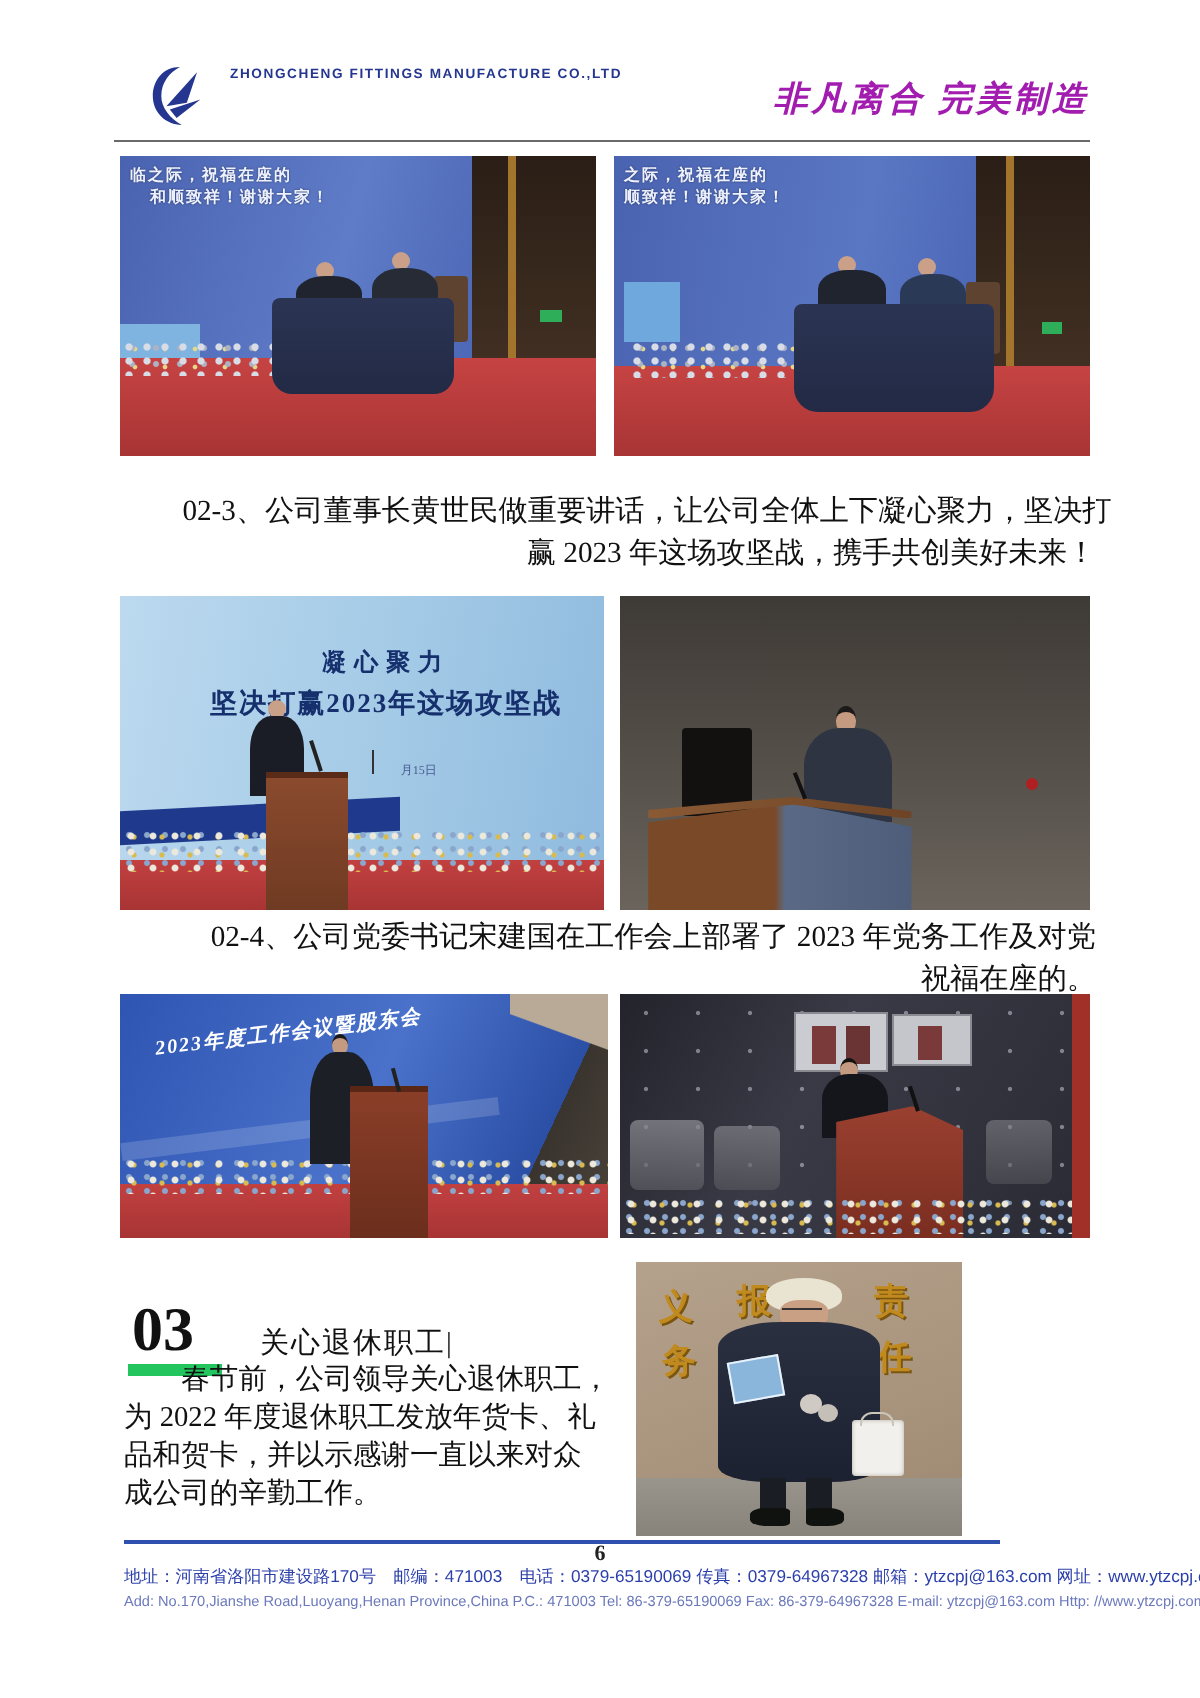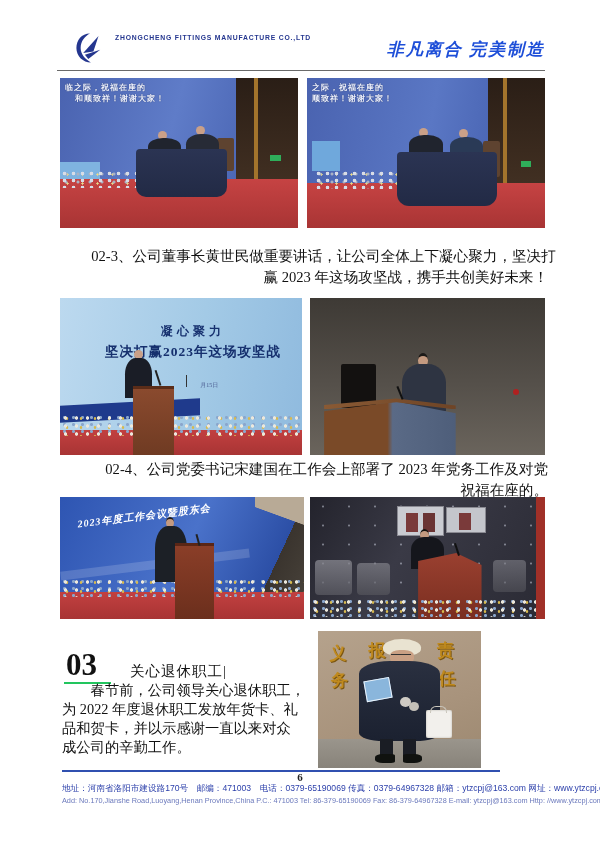--- a/index.html
+++ b/index.html
@@ -7,21 +7,21 @@
         font-family:"Liberation Serif","DejaVu Serif",serif;color:#1a1a1a;}
   
   .hdr{position:absolute;top:28px;left:57px;width:488px;height:40px;}
   .logo-ic{position:absolute;left:16px;top:2px;width:34px;height:36px;}
   .hdr-names{position:absolute;left:58px;top:3px;}
   .cn-name{font-family:"Liberation Sans","DejaVu Sans",sans-serif;font-weight:bold;font-size:14.5px;
            color:#24368f;letter-spacing:1.5px;white-space:nowrap;}
   .en-name{font-family:"Liberation Sans","DejaVu Sans",sans-serif;font-weight:bold;font-size:6.8px;
            color:#24368f;letter-spacing:.8px;margin-top:3px;white-space:nowrap;}
   .slogan{position:absolute;right:0;top:10px;font-size:17px;font-weight:bold;font-style:italic;
-          color:#1d4ed8;letter-spacing:2px;white-space:nowrap;}
+          color:#a21caf;letter-spacing:2px;white-space:nowrap;}
   .hdr-rule{position:absolute;top:70px;left:57px;width:488px;height:1px;background:#6a6a6a;}
   
   .photo{position:absolute;overflow:hidden;background:#888;}
   .abs{position:absolute;}
   .ph-text{position:absolute;color:#eef2ff;font-weight:bold;font-size:8px;line-height:11px;
            letter-spacing:1px;white-space:nowrap;text-shadow:0 0 1px #22305e;}
   .speckle{background-image:
       radial-gradient(circle,#ece8dc 1.4px,transparent 2px),
       radial-gradient(circle,#d8ba4e 1px,transparent 1.6px),
       radial-gradient(circle,#8aa6cc 1.2px,transparent 1.8px);
@@ -30,21 +30,21 @@
       radial-gradient(circle,#d8dce6 1.5px,transparent 2.1px),
       radial-gradient(circle,#aab2c4 1.2px,transparent 1.8px),
       radial-gradient(circle,#e6d98a 0.9px,transparent 1.4px);
       background-size:9px 7px,12px 8px,15px 9px;}
   
   .para{position:absolute;left:62px;width:486px;font-size:14.6px;line-height:20.5px;color:#111;text-align:right;}
   .para .ln{display:block;white-space:nowrap;}
   .para .ln.indent{text-indent:2em;}
   
   .s03-num{position:absolute;left:64px;top:650px;font-size:31px;font-weight:bold;color:#111;
-           border-bottom:2px solid #22c55e;padding:0 14px 2px 2px;line-height:30px;}
+           border-bottom:6px solid #22c55e;padding:0 14px 2px 2px;line-height:30px;}
   .s03-title{position:absolute;left:130px;top:662px;font-size:14.5px;color:#111;letter-spacing:1px;}
   .s03-para{position:absolute;left:62px;top:681px;width:256px;font-size:14.3px;line-height:19px;color:#111;}
   .s03-para .ln{display:block;white-space:nowrap;}
   .s03-para .ln.indent{text-indent:2em;}
   
   .ft-rule{position:absolute;top:770px;left:62px;width:438px;height:2px;background:#3050b0;}
   .pg-num{position:absolute;top:771px;left:0;width:600px;text-align:center;font-size:11px;
           font-weight:bold;color:#222;}
   .ft1{position:absolute;top:783px;left:62px;width:500px;font-family:"Liberation Sans","DejaVu Sans",sans-serif;
        font-size:8.6px;color:#2b3faa;white-space:nowrap;}

